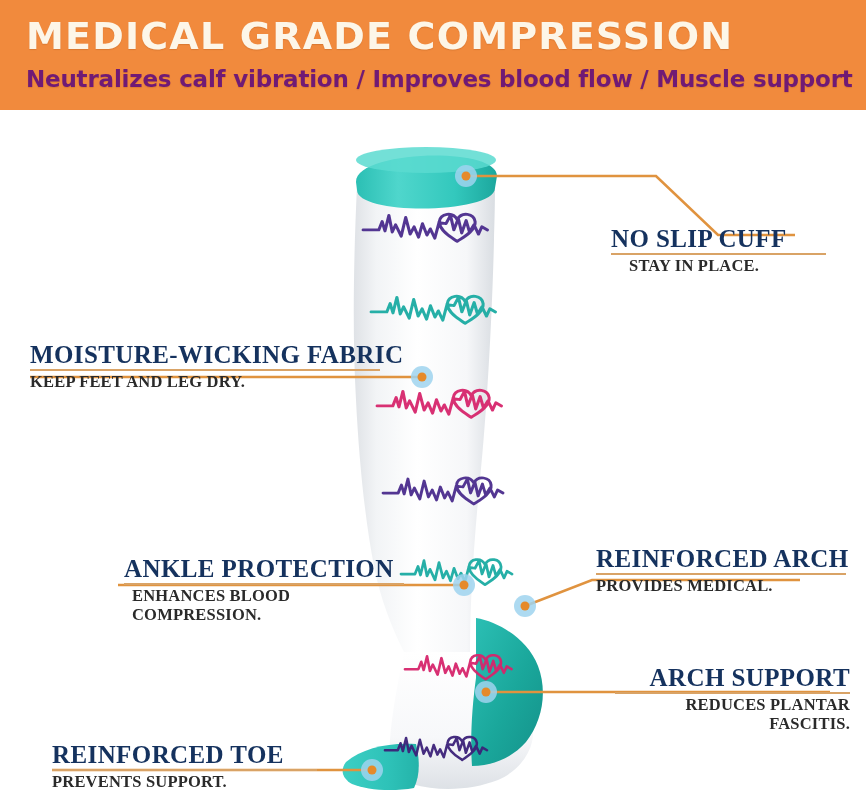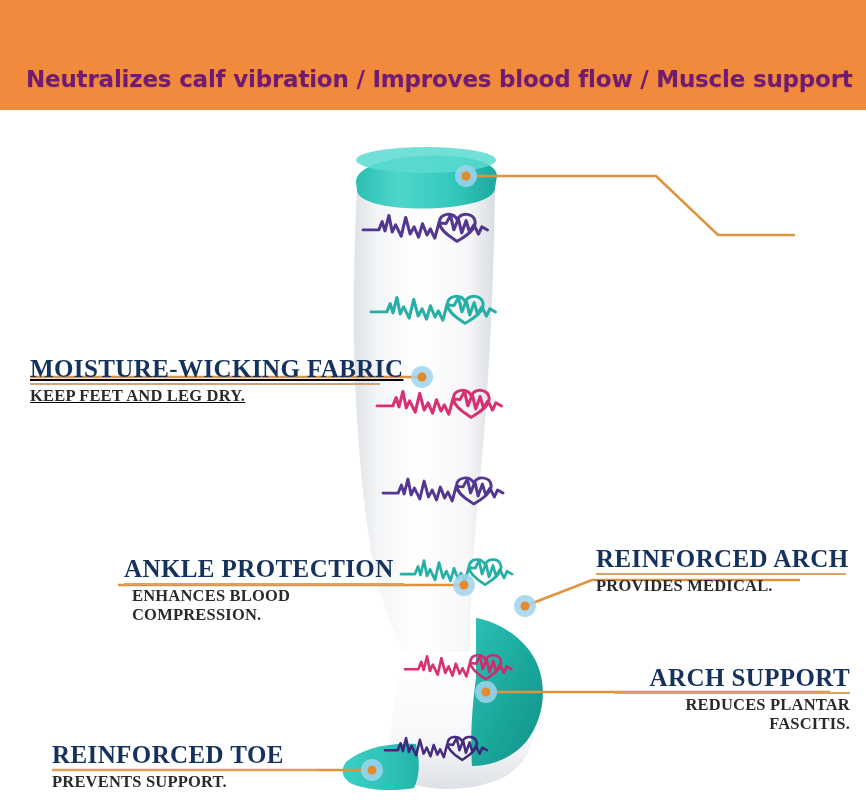--- a/index.html
+++ b/index.html
@@ -102,20 +102,21 @@
   
   .indent-sm { padding-left: 8px; }
   .indent-md { padding-left: 18px; }
 </style>
 </head>
 <body>
 
 <div class="infographic">
 
   <div class="banner">
+    <div class="banner-title">MEDICAL GRADE COMPRESSION</div>
     <div class="banner-sub">Neutralizes calf vibration / Improves blood flow / Muscle support</div>
   </div>
 
   <svg class="sock-art" viewBox="0 0 866 800">
     <defs>
       <linearGradient id="legShade" x1="0" y1="0" x2="1" y2="0">
         <stop offset="0%" stop-color="#dfe2e6"></stop>
         <stop offset="16%" stop-color="#f2f4f6"></stop>
         <stop offset="45%" stop-color="#ffffff"></stop>
         <stop offset="80%" stop-color="#f6f7f9"></stop>
@@ -246,22 +247,27 @@
         <circle cx="486" cy="692" r="11" fill="#9fd3ef" opacity="0.85"></circle>
         <circle cx="486" cy="692" r="4.5" fill="#e58a2a"></circle>
       </g>
       <g>
         <circle cx="372" cy="770" r="11" fill="#9fd3ef" opacity="0.85"></circle>
         <circle cx="372" cy="770" r="4.5" fill="#e58a2a"></circle>
       </g>
     </g>
   </svg>
 
-
-  <div class="callout align-left" style="left:30px; top:356px; width:350px;text-decoration:underline;">
+  <div class="callout align-right" style="left:611px; top:226px; width:215px;">
+    <div class="callout-title">NO SLIP CUFF</div>
+    <div class="callout-rule"></div>
+    <div class="callout-desc indent-md">STAY IN PLACE.</div>
+  </div>
+
+  <div class="callout align-left" style="left:30px; top:342px; width:350px;">
     <div class="callout-title">MOISTURE-WICKING FABRIC</div>
     <div class="callout-rule"></div>
     <div class="callout-desc">KEEP FEET AND LEG DRY.</div>
   </div>
 
   <div class="callout align-left" style="left:124px; top:556px; width:280px;">
     <div class="callout-title">ANKLE PROTECTION</div>
     <div class="callout-rule"></div>
     <div class="callout-desc indent-sm">ENHANCES BLOOD
 COMPRESSION.</div>

